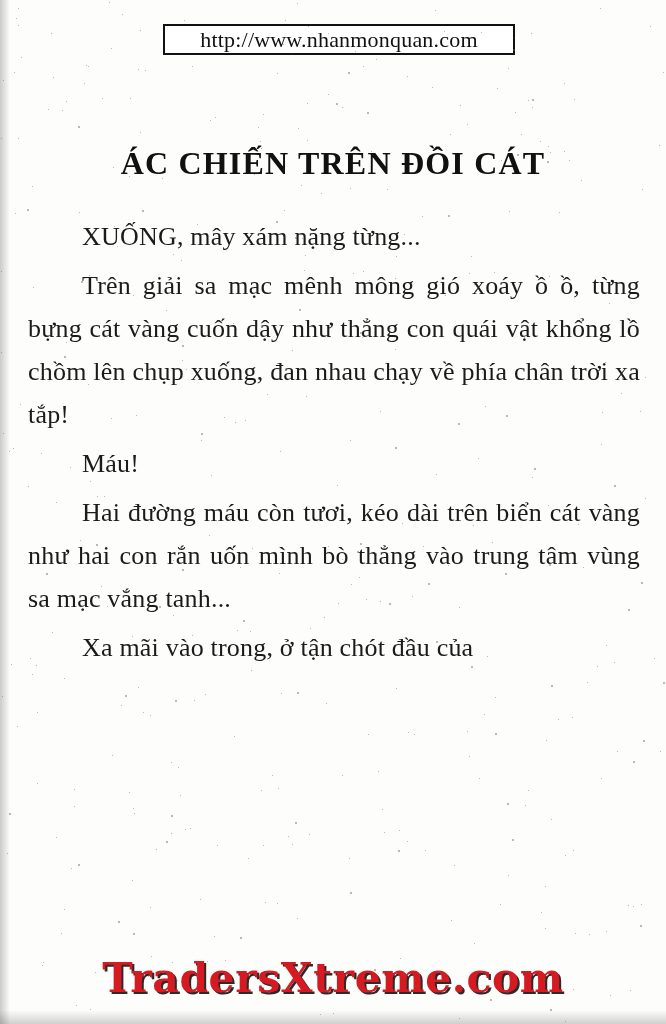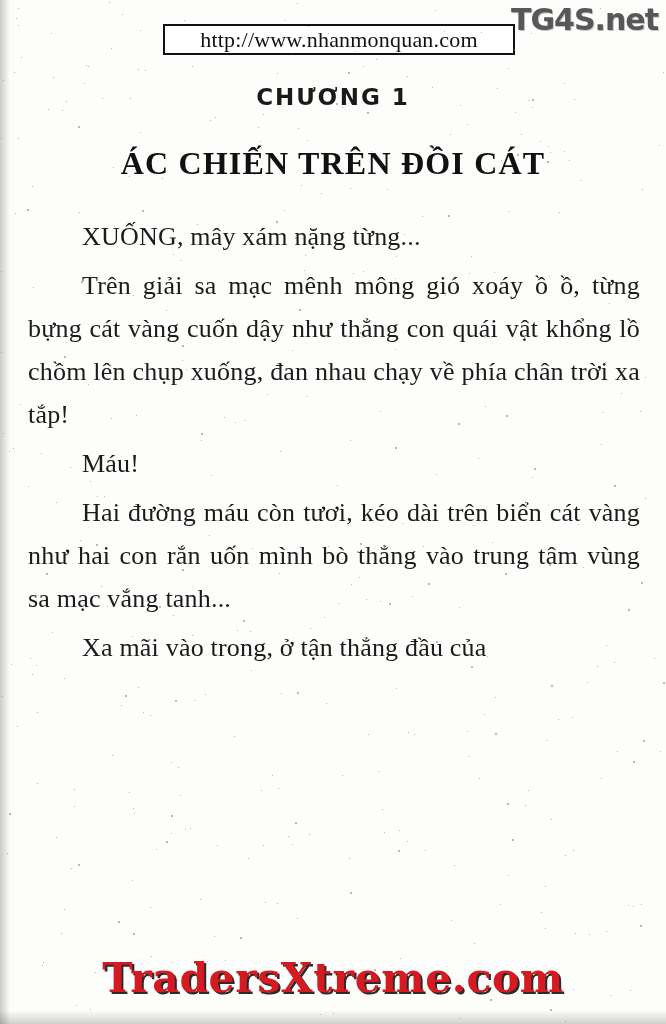--- a/index.html
+++ b/index.html
@@ -170,43 +170,41 @@
     position: absolute;
     bottom: 0; left: 0; width: 666px; height: 14px;
     background: linear-gradient(to top, rgba(0,0,0,.18), rgba(0,0,0,0));
   }
 </style>
 </head>
 <body>
 
 <div class="page">
 
-  <div class="wm-top">TG4S.net</div>
 
   <div class="url-box">
     <span>http://www.nhanmonquan.com</span>
   </div>
 
-  <div class="chapter-label">CHƯƠNG 1</div>
   <div class="chapter-title">ÁC CHIẾN TRÊN ĐỒI CÁT</div>
 
   <div class="body-text">
 
     <p class="para">
       <span>XUỐNG, mây xám nặng từng...</span>
     </p>
 
     <p class="para justified">Trên giải sa mạc mênh mông gió xoáy ồ ồ, từng bựng cát vàng cuốn dậy như thẳng con quái vật khổng lồ chồm lên chụp xuống, đan nhau chạy về phía chân trời xa tắp!</p>
 
     <p class="para">Máu!</p>
 
 
     <p class="para justified">Hai đường máu còn tươi, kéo dài trên biển cát vàng như hai con rắn uốn mình bò thẳng vào trung tâm vùng sa mạc vắng tanh...</p>
 
-    <p class="para">Xa mãi vào trong, ở tận thẳng đầu của</p>
+    <p class="para">Xa mãi vào trong, ở tận chót đầu của</p>
 
   </div>
 
   <div class="wm-bottom">TradersXtreme.com</div>
 
   <div class="edge-shadow-left"></div>
   <div class="edge-shadow-bottom"></div>
 
   <div id="noise">
       <i class="speckle" style="left:101px;top:586px;width:1px;height:1px"></i>

